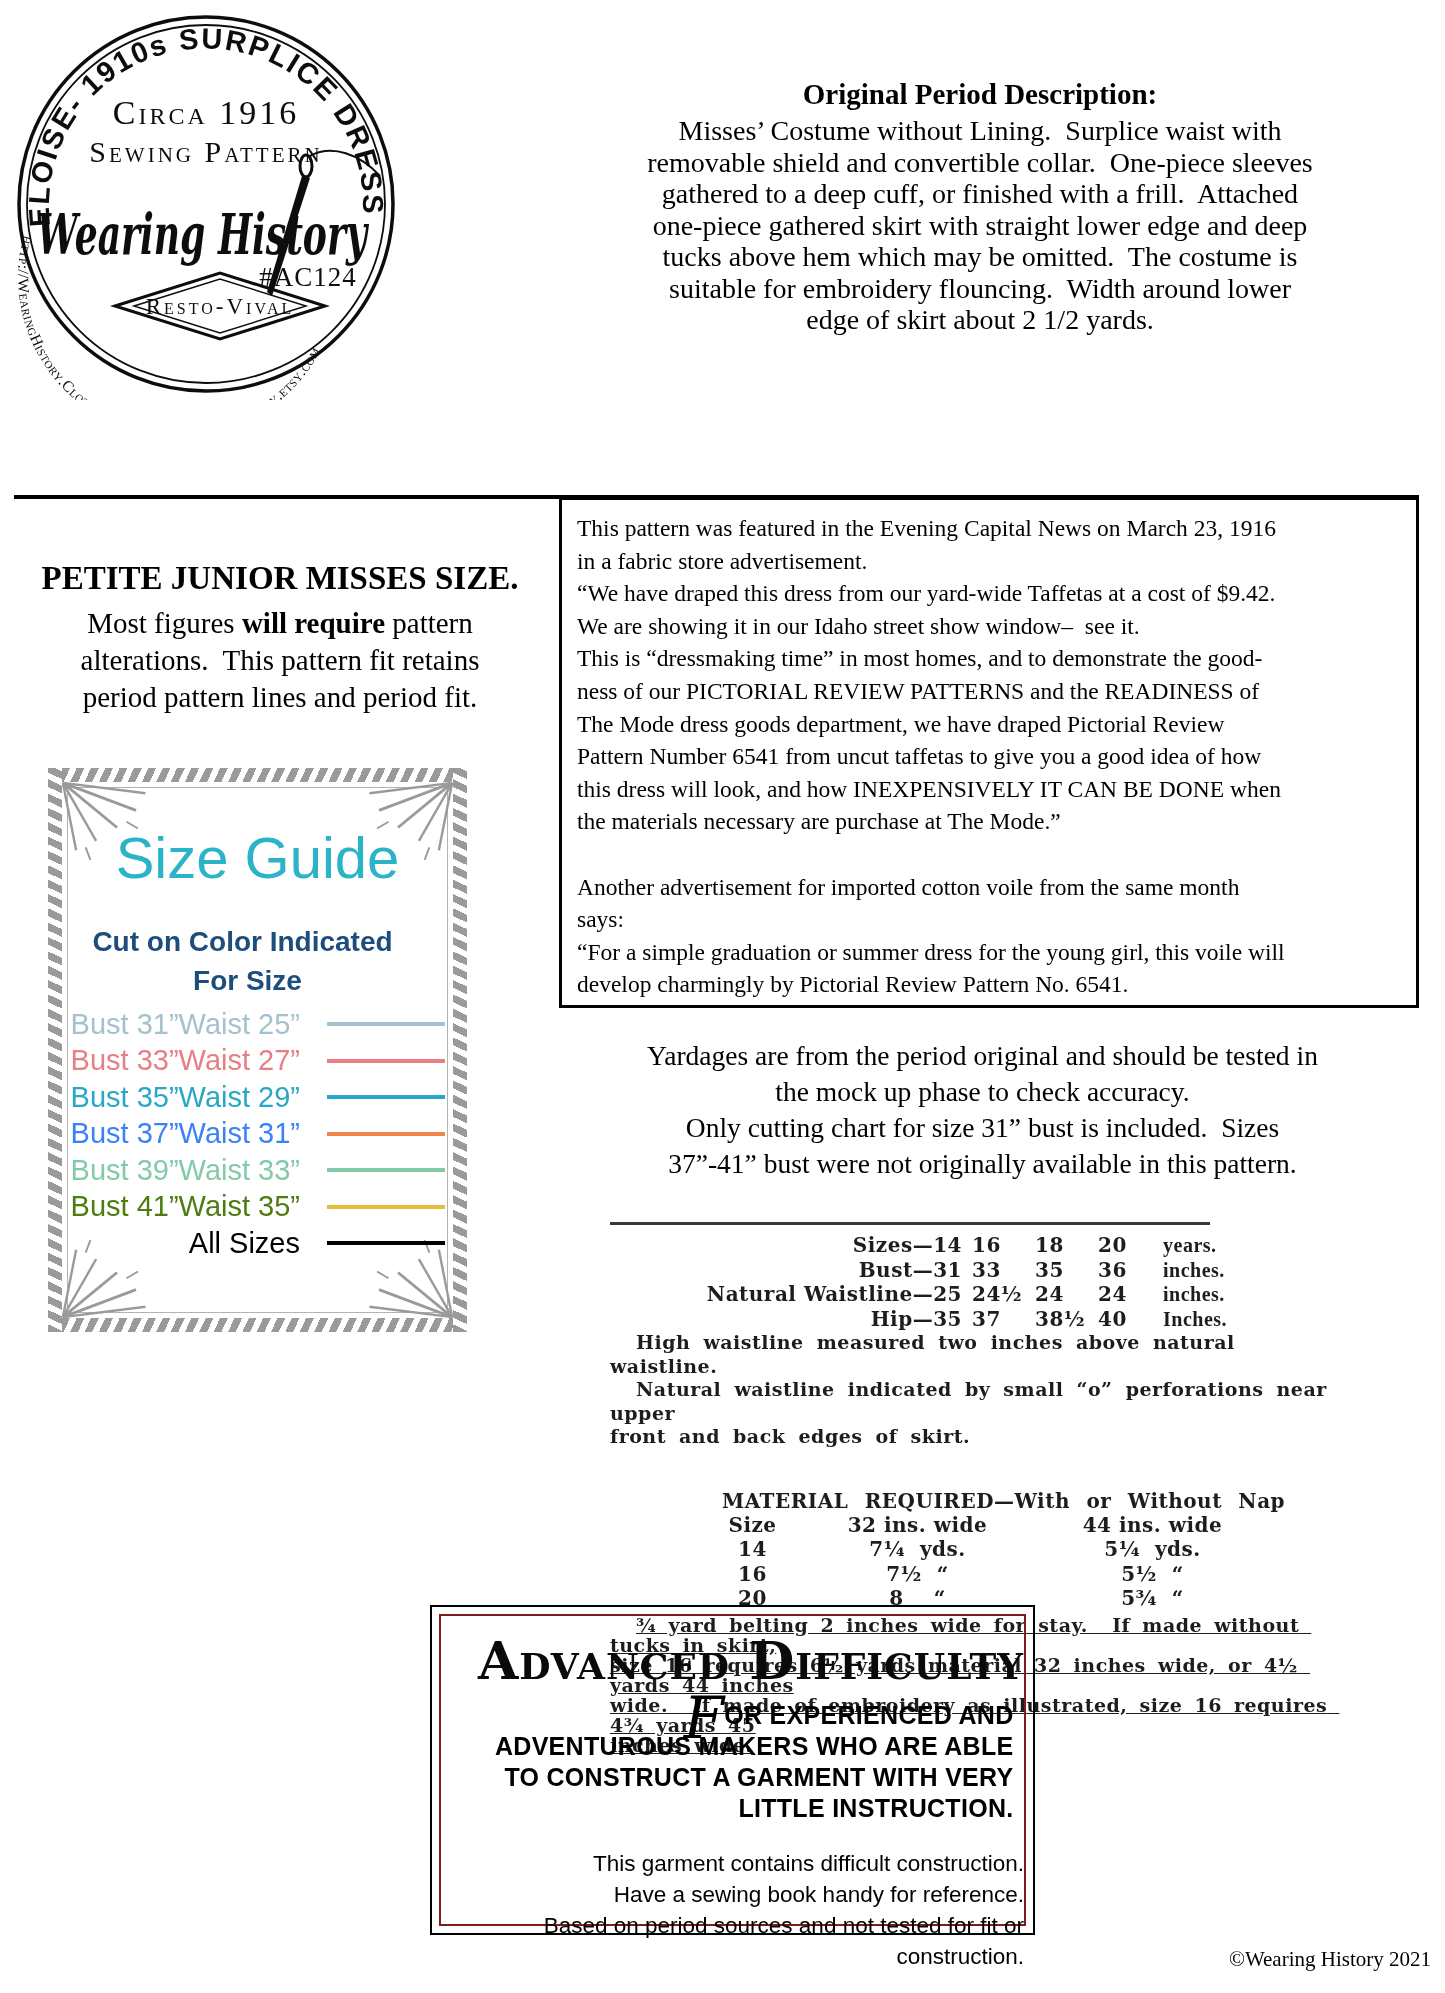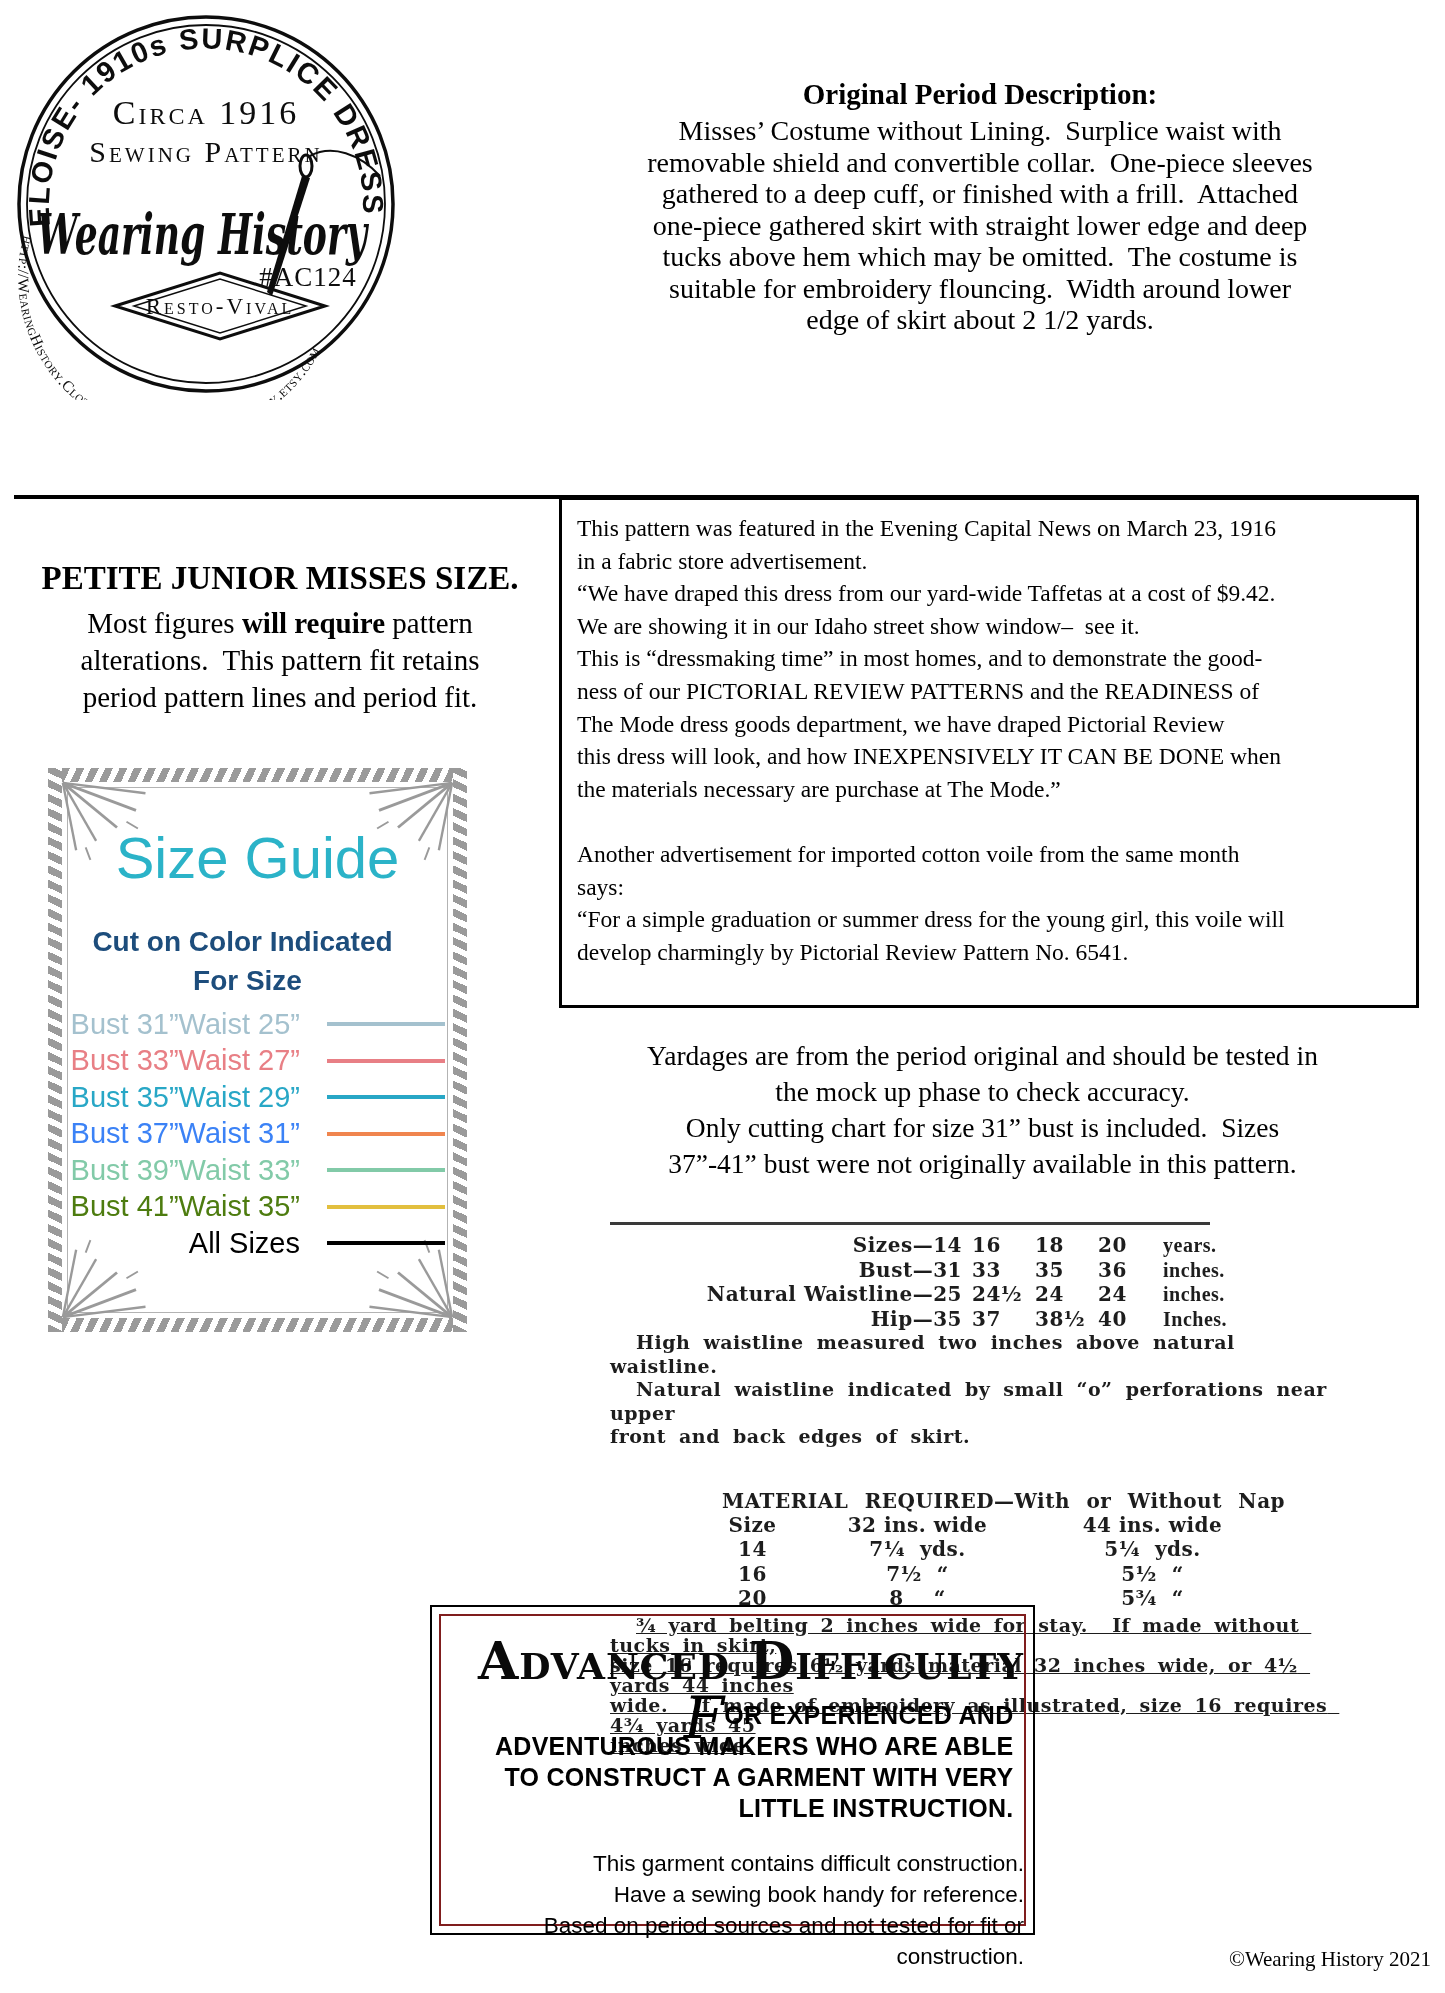--- a/index.html
+++ b/index.html
@@ -217,20 +217,21 @@
   </div>
 
   <div class="feature-box">
     <div class="fb-line pre">This pattern was featured in the Evening Capital News on March 23, 1916</div>
     <div class="fb-line pre">in a fabric store advertisement.</div>
     <div class="fb-line pre">“We have draped this dress from our yard-wide Taffetas at a cost of $9.42.</div>
     <div class="fb-line pre">We are showing it in our Idaho street show window–  see it.</div>
     <div class="fb-line pre">This is “dressmaking time” in most homes, and to demonstrate the good-</div>
     <div class="fb-line pre">ness of our PICTORIAL REVIEW PATTERNS and the READINESS of</div>
     <div class="fb-line pre">The Mode dress goods department, we have draped Pictorial Review</div>
+    <div class="fb-line pre">Pattern Number 6541 from uncut taffetas to give you a good idea of how</div>
     <div class="fb-line pre">this dress will look, and how INEXPENSIVELY IT CAN BE DONE when</div>
     <div class="fb-line pre">the materials necessary are purchase at The Mode.”</div>
     <div class="fb-line pre"></div>
     <div class="fb-line pre">Another advertisement for imported cotton voile from the same month</div>
     <div class="fb-line pre">says:</div>
     <div class="fb-line pre">“For a simple graduation or summer dress for the young girl, this voile will</div>
     <div class="fb-line pre">develop charmingly by Pictorial Review Pattern No. 6541.</div>
   </div>
 
   <div class="yardages">

